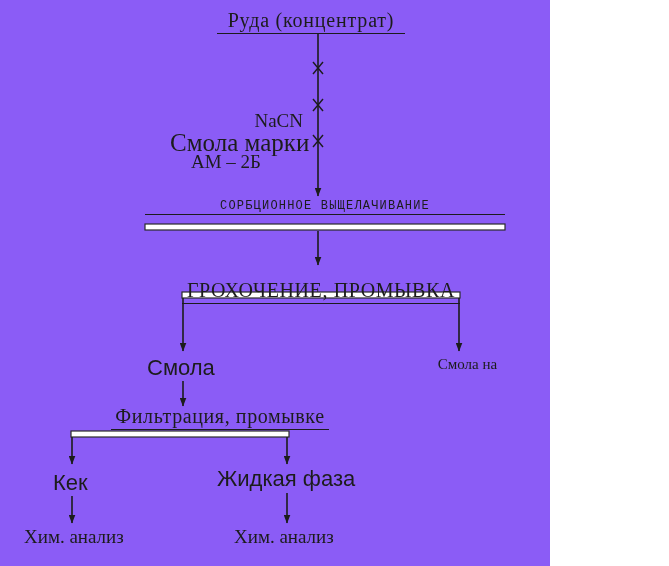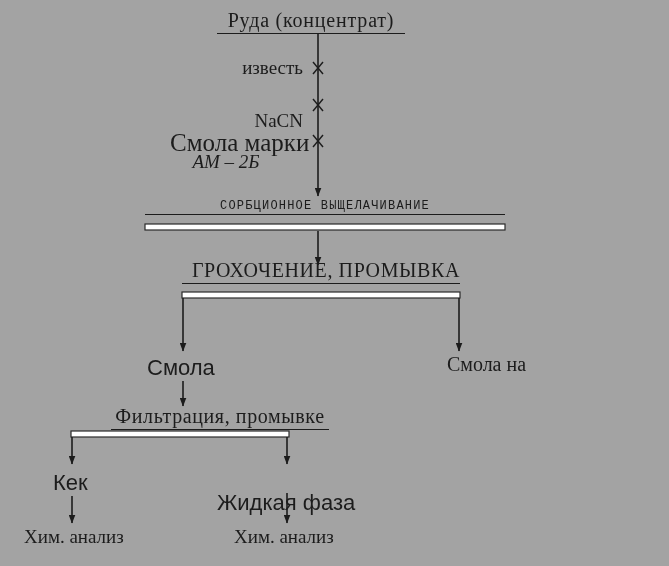--- a/index.html
+++ b/index.html
@@ -1,19 +1,19 @@
 <!DOCTYPE html>
 <html><head>
 <meta charset="utf-8">
 <style>
   html,body{margin:0;padding:0;background:#ffffff;}
   .page{
     position:relative;
-    width:669px;height:566px;
-    background:#a3a3a3;
+    width:550px;height:566px;
+    background:#8b5cf6;
     overflow:hidden;
     font-family:"Liberation Serif", serif;
   }
   .layer{position:absolute;left:0;top:0;z-index:1;}
   .lbl{
     position:absolute;
     z-index:2;
     color:#1c1c1c;
     white-space:nowrap;
     line-height:1.08;
@@ -65,37 +65,36 @@
 
     <line x1="72" y1="437" x2="72" y2="464" stroke="#1c1c1c" stroke-width="1.6" marker-end="url(#ah)"></line>
     <line x1="287" y1="437" x2="287" y2="464" stroke="#1c1c1c" stroke-width="1.6" marker-end="url(#ah)"></line>
 
     <line x1="72" y1="496" x2="72" y2="523" stroke="#1c1c1c" stroke-width="1.6" marker-end="url(#ah)"></line>
     <line x1="287" y1="493" x2="287" y2="523" stroke="#1c1c1c" stroke-width="1.6" marker-end="url(#ah)"></line>
   </svg>
 
   <div class="lbl serif u ctr" style="left:217px;top:10px;width:188px;font-size:20px;letter-spacing:0.8px;">Руда (концентрат)</div>
 
-  <div class="lbl serif rt" style="left:170px;top:58px;width:133px;font-size:19px;">известь</div>
   <div class="lbl serif rt" style="left:170px;top:111px;width:133px;font-size:19px;">NaCN</div>
   <div class="lbl serif rt" style="left:170px;top:129px;width:133px;font-size:25px;">Смола марки</div>
-  <div class="lbl serif ctr" style="left:170px;top:152px;width:112px;font-size:19px;font-style:italic;">АМ – 2Б</div>
+  <div class="lbl serif ctr" style="left:170px;top:152px;width:112px;font-size:19px;">АМ – 2Б</div>
 
   <div class="lbl serif u ctr" style="left:145px;top:200px;width:360px;font-size:12px;letter-spacing:1.2px;font-family:Liberation Mono, monospace;">СОРБЦИОННОЕ ВЫЩЕЛАЧИВАНИЕ</div>
 
-  <div class="lbl serif u ctr" style="left:182px;top:260px;width:278px;font-size:20px;letter-spacing:0.6px;text-align:right;">ГРОХОЧЕНИЕ, ПРОМЫВКА</div>
+  <div class="lbl serif u ctr" style="left:182px;top:280px;width:278px;font-size:20px;letter-spacing:0.6px;">ГРОХОЧЕНИЕ, ПРОМЫВКА</div>
 
   <div class="lbl sans" style="left:147px;top:356px;font-size:22px;">Смола</div>
 
-  <div class="lbl serif ctr" style="left:424px;top:352px;width:125px;font-size:20px;line-height:25px;">
+  <div class="lbl serif ctr" style="left:405px;top:352px;width:125px;font-size:15px;line-height:25px;">
     <div>Смола на</div>
   </div>
 
   <div class="lbl serif u ctr" style="left:71px;top:406px;width:218px;font-size:20px;letter-spacing:0.6px;margin-left:40px;">Фильтрация, промывке</div>
 
   <div class="lbl sans" style="left:53px;top:471px;font-size:22px;">Кек</div>
 
-  <div class="lbl sans" style="left:217px;top:491px;font-size:22px;">Жидкая фаза</div>
+  <div class="lbl sans" style="left:217px;top:467px;font-size:22px;">Жидкая фаза</div>
 
   <div class="lbl serif" style="left:24px;top:527px;font-size:19px;">Хим. анализ</div>
   <div class="lbl serif" style="left:234px;top:527px;font-size:19px;">Хим. анализ</div>
 
 </div>
 
 </body></html>

